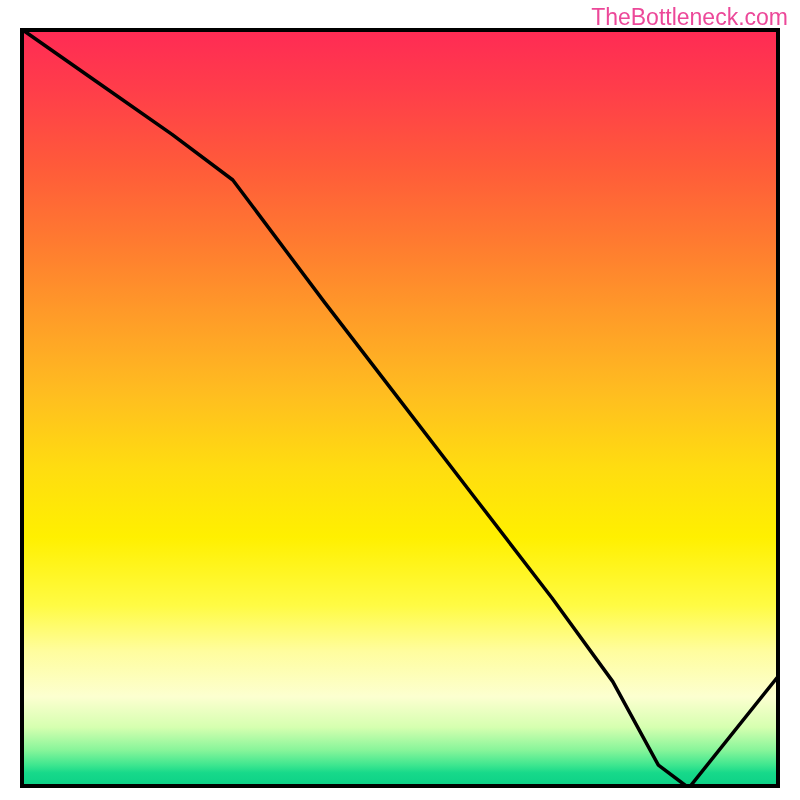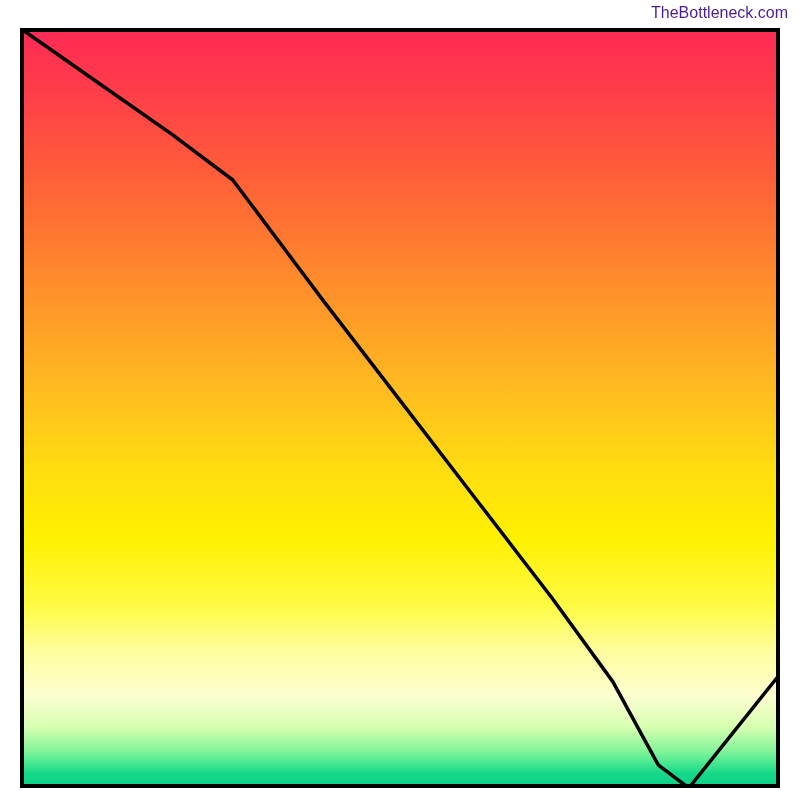--- a/index.html
+++ b/index.html
@@ -14,22 +14,22 @@
   .chart-container {
     width: 800px;
     height: 800px;
     position: relative;
     box-sizing: border-box;
   }
   .watermark {
     position: absolute;
     top: 4px;
     right: 12px;
-    color: #4c1d95;
-    font-size: 16px;
+    color: #ec4899;
+    font-size: 23px;
     font-family: Arial, sans-serif;
     z-index: 5;
   }
   .plot-area {
     position: absolute;
     left: 20px;
     top: 28px;
     width: 760px;
     height: 760px;
     background: linear-gradient(to bottom,

